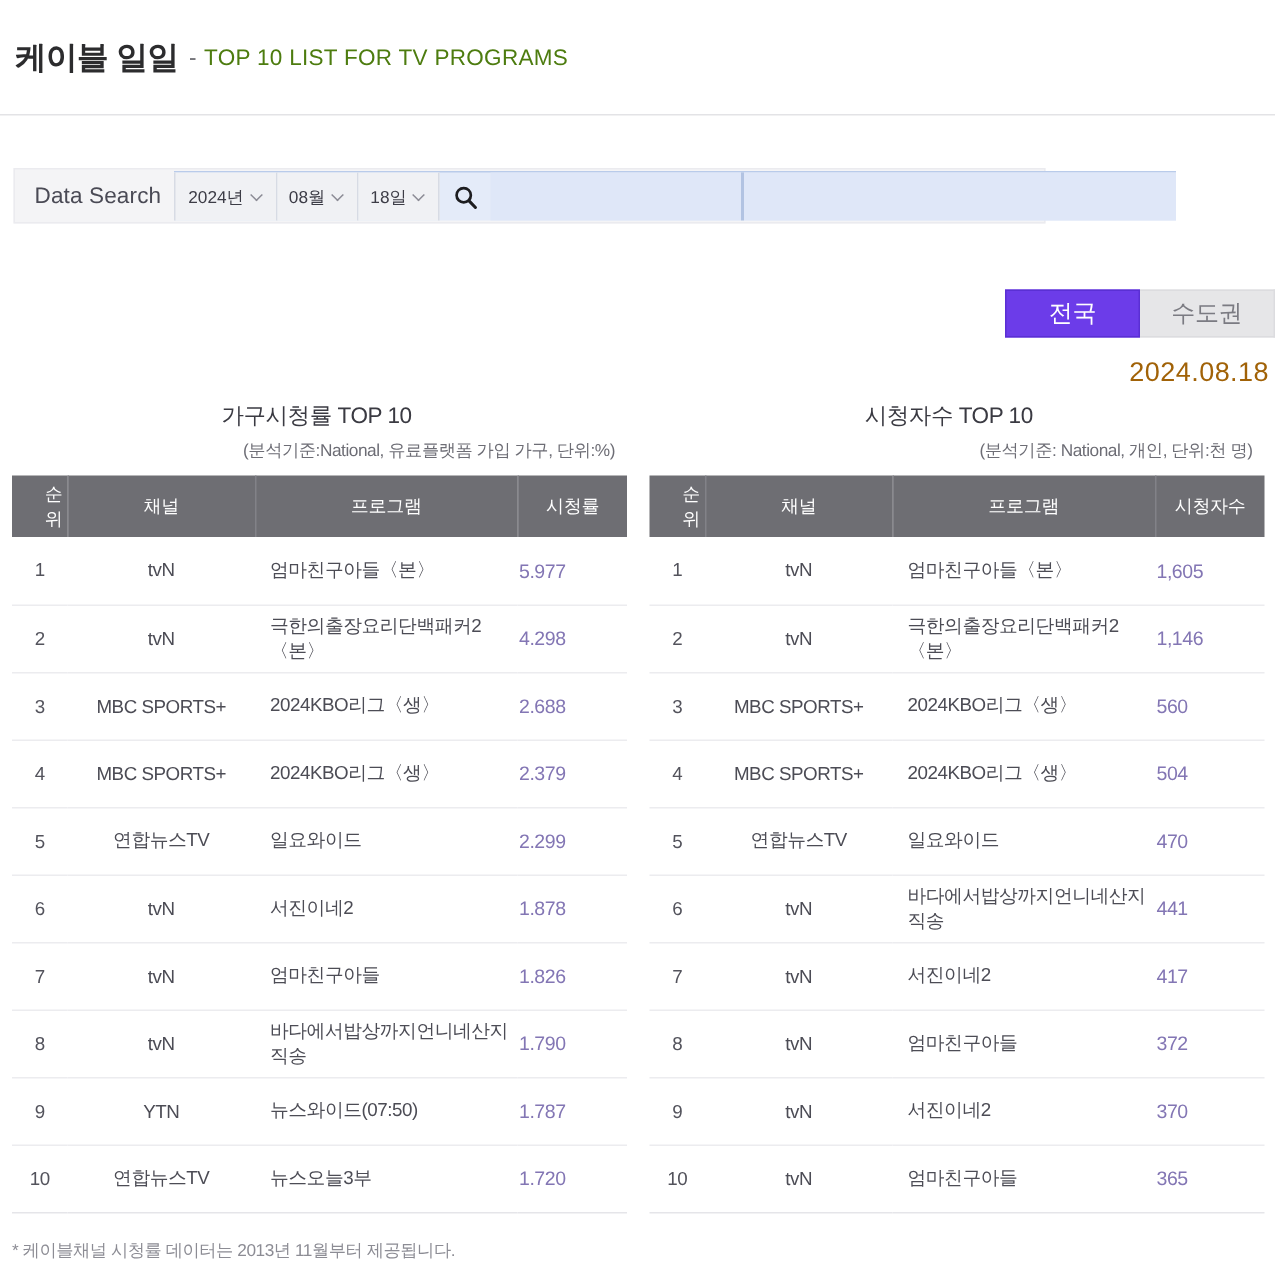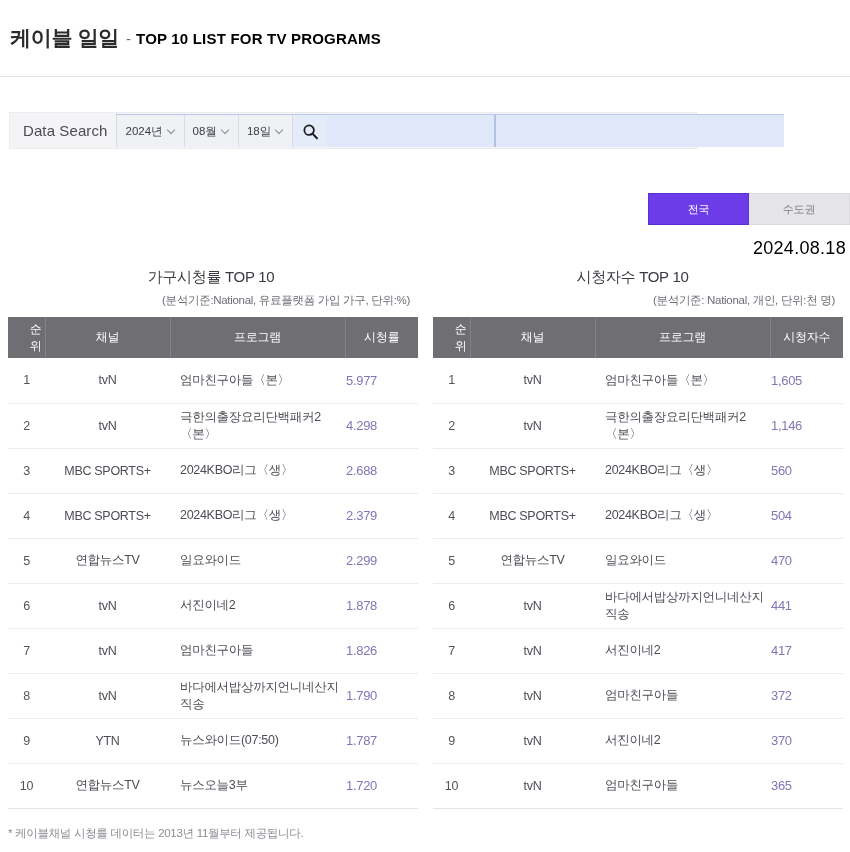--- a/index.html
+++ b/index.html
@@ -17,21 +17,21 @@
   .title-bar {
     position: absolute; left: 0; top: 0; width: 850px; height: 77px;
     border-bottom: 1px solid #e3e3e6;
     display: flex; align-items: center; padding-left: 10px;
   }
   .title-ko {
     font-size: 21px; font-weight: 700; color: #2c2c2e; letter-spacing: -0.3px;
   }
   .title-dash { font-size: 15px; color: #6b6b70; margin: 0 5px 0 7px; }
   .title-en {
-    font-size: 15px; color: #000000; letter-spacing: 0.2px; font-weight: 700;
+    font-size: 15px; color: #4d7c0f; letter-spacing: 0.2px; font-weight: 400;
   }
 
   
   .search-wrap {
     position: absolute; left: 9px; top: 112px; width: 688px; height: 37px;
     background: #f4f4f6; border: 1px solid #ebebef;
     display: flex; align-items: center;
   }
   .search-label {
     font-size: 15px; color: #4a4a55; letter-spacing: 0.1px;
@@ -70,29 +70,29 @@
     width: 288px; background: #dfe7f8; border: none; outline: none; height: 100%;
     font-size: 12px; color: #33343c; padding: 0 6px;
   }
 
   
   .toggle-row {
     position: absolute; right: 0; top: 193px;
     display: flex; height: 32px;
   }
   .tg {
-    width: 101px; display: flex; align-items: center; justify-content: center;
-    font-size: 11px; cursor: pointer; letter-spacing: -0.2px;
+    width: 90px; display: flex; align-items: center; justify-content: center;
+    font-size: 16px; cursor: pointer; letter-spacing: -0.2px;
   }
   .tg.active { background: #6c3ce9; color: #ffffff; border: 1px solid #5a2fd4; }
   .tg.idle   { background: #e6e6e8; color: #7b7b82; border: 1px solid #dcdcdf; border-left: none; }
 
   .date-line {
     position: absolute; right: 4px; top: 238px;
-    font-size: 18px; color: #000000; letter-spacing: 0.3px; font-weight: 400;
+    font-size: 18px; color: #a16207; letter-spacing: 0.3px; font-weight: 400;
   }
 
   
   .tables { position: absolute; left: 0; top: 268px; width: 674px; display: flex; }
   .col { width: 425px; position: relative; }
   .tbl-title {
     text-align: center; font-size: 15px; color: #3a3a42; letter-spacing: -0.3px;
     margin: 0 0 6px 0; padding-left: 4px;
   }
   .tbl-sub {

